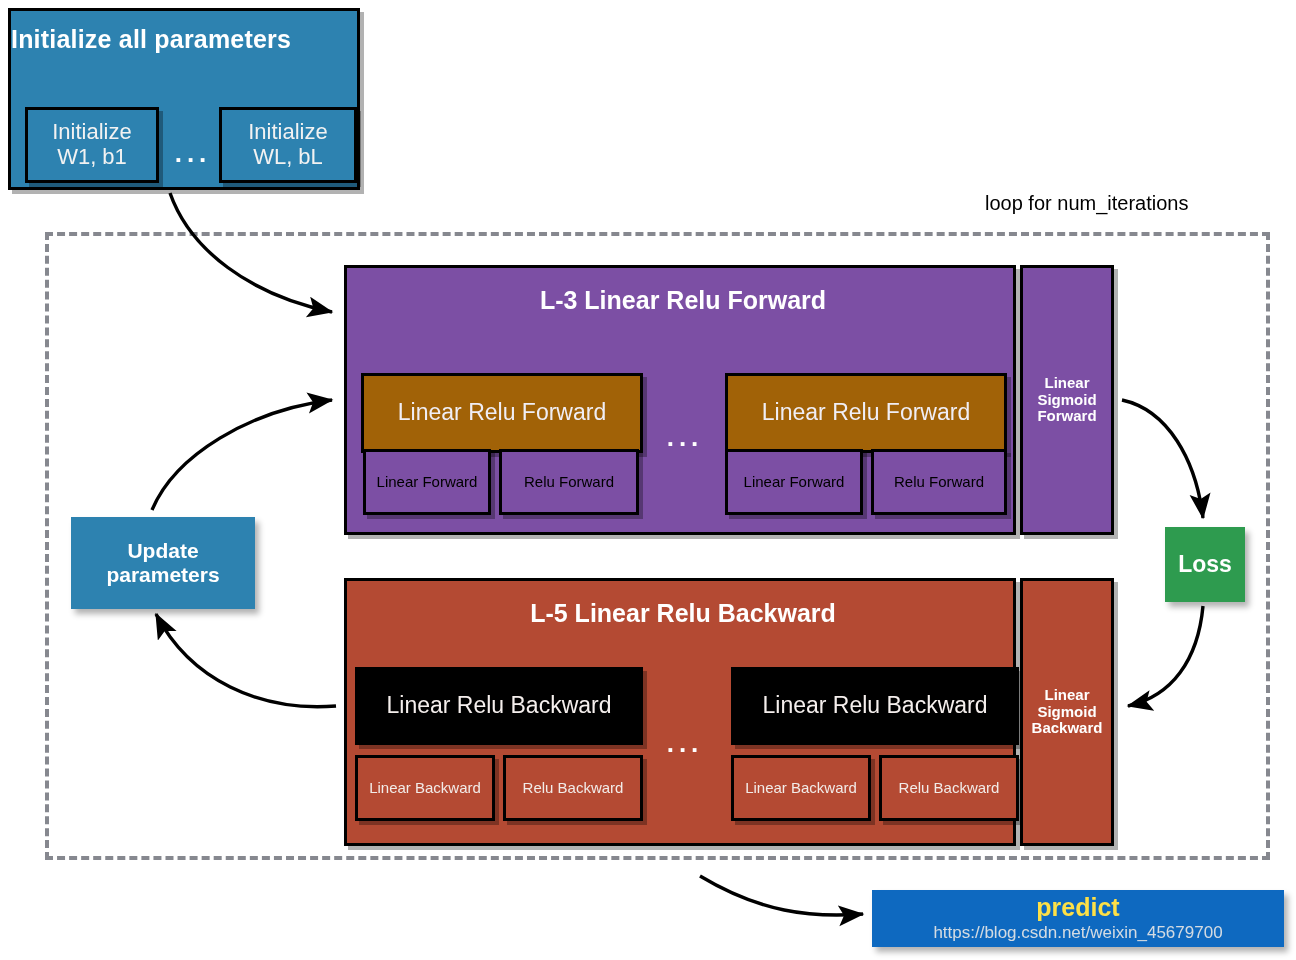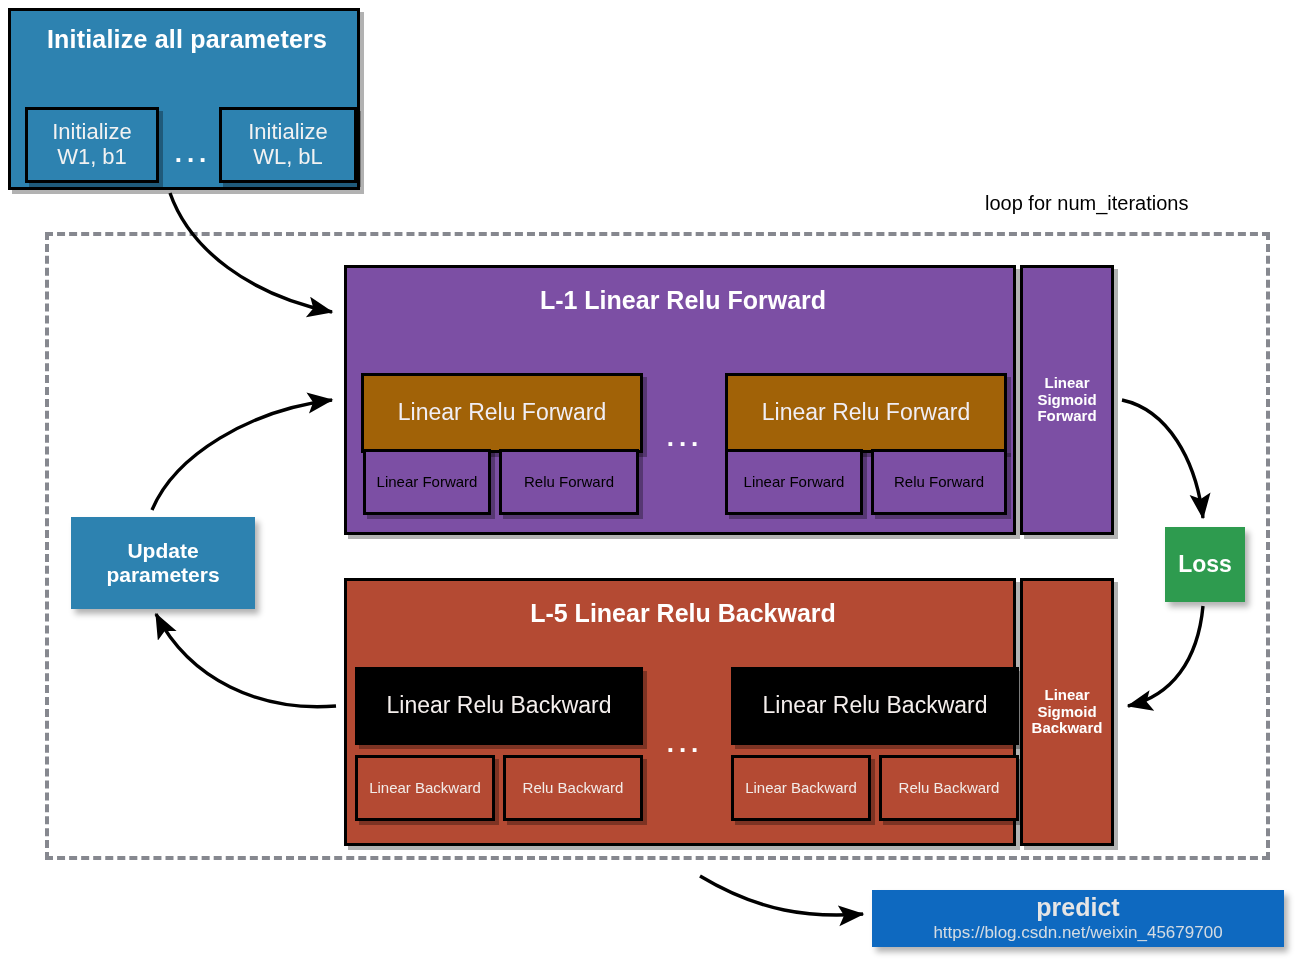--- a/index.html
+++ b/index.html
@@ -11,21 +11,21 @@
   
   .box{position:absolute;box-sizing:border-box;display:flex;align-items:center;
        justify-content:center;text-align:center;line-height:1.12;}
 
   .hardborder{border:3px solid #000;box-shadow:4px 4px 0 rgba(0,0,0,0.30);}
   .softshadow{box-shadow:4px 5px 6px rgba(0,0,0,0.30);}
 
   
   #init-panel{left:8px;top:8px;width:352px;height:182px;background:#2d82b0;
               display:block;}
-  #init-title{position:absolute;left:0;top:14px;width:352px;text-align:center;
+  #init-title{position:absolute;left:0;top:14px;width:352px;text-align:left;
               font-size:25px;font-weight:bold;color:#fff;letter-spacing:.2px;}
   .init-sub{background:#2d82b0;font-size:22px;color:#f2f2f2;}
   #init-w1{left:14px;top:96px;width:134px;height:76px;}
   #init-wl{left:208px;top:96px;width:138px;height:76px;}
   #init-dots{position:absolute;left:160px;top:128px;width:44px;text-align:center;
              color:#ffffff;font-size:26px;font-weight:bold;letter-spacing:5px;}
 
   
   #loop-label{position:absolute;left:985px;top:192px;font-size:20px;font-weight:normal;
               color:#000;}
@@ -70,21 +70,21 @@
   #update-box{left:71px;top:517px;width:184px;height:92px;background:#2d82b0;
               font-size:21px;font-weight:bold;color:#ffffff;}
 
   
   #loss-box{left:1165px;top:527px;width:80px;height:75px;background:#2e9b4f;
             font-size:23px;font-weight:bold;color:#ffffff;}
 
   
   #predict-box{left:872px;top:890px;width:412px;height:57px;background:#0e69c0;display:block;}
   #predict-label{position:absolute;left:0;top:3px;width:412px;text-align:center;
-                 font-size:25px;font-weight:bold;color:#e5e5e5;}
+                 font-size:25px;font-weight:bold;color:#fde047;}
   #predict-watermark{position:absolute;left:0;top:33px;width:412px;text-align:center;
                      font-size:17px;color:#e5e5e5;opacity:.92;white-space:nowrap;}
 
   
   #arrows{position:absolute;left:0;top:0;width:1296px;height:960px;
           pointer-events:none;}
 </style>
 </head>
 <body>
 
@@ -107,21 +107,21 @@
         <span>Initialize</span><br>
         <span>WL, bL</span>
       </span>
     </div>
   </div>
 
   <div id="loop-label">loop for num_iterations</div>
   <div id="loop-box"></div>
 
   <div class="box hardborder" id="fwd-main">
-    <div id="fwd-title">L-1 Linear Relu Forward</div>
+    <div id="fwd-title">L-3 Linear Relu Forward</div>
 
     <div class="box hardborder p-big" id="fwd-lrf-1">
       <span>Linear Relu Forward</span>
     </div>
     <div class="box hardborder p-big" id="fwd-lrf-2">
       <span>Linear Relu Forward</span>
     </div>
 
     <div class="box hardborder p-small" id="fwd-lf-1">
       <span>Linear Forward</span>

